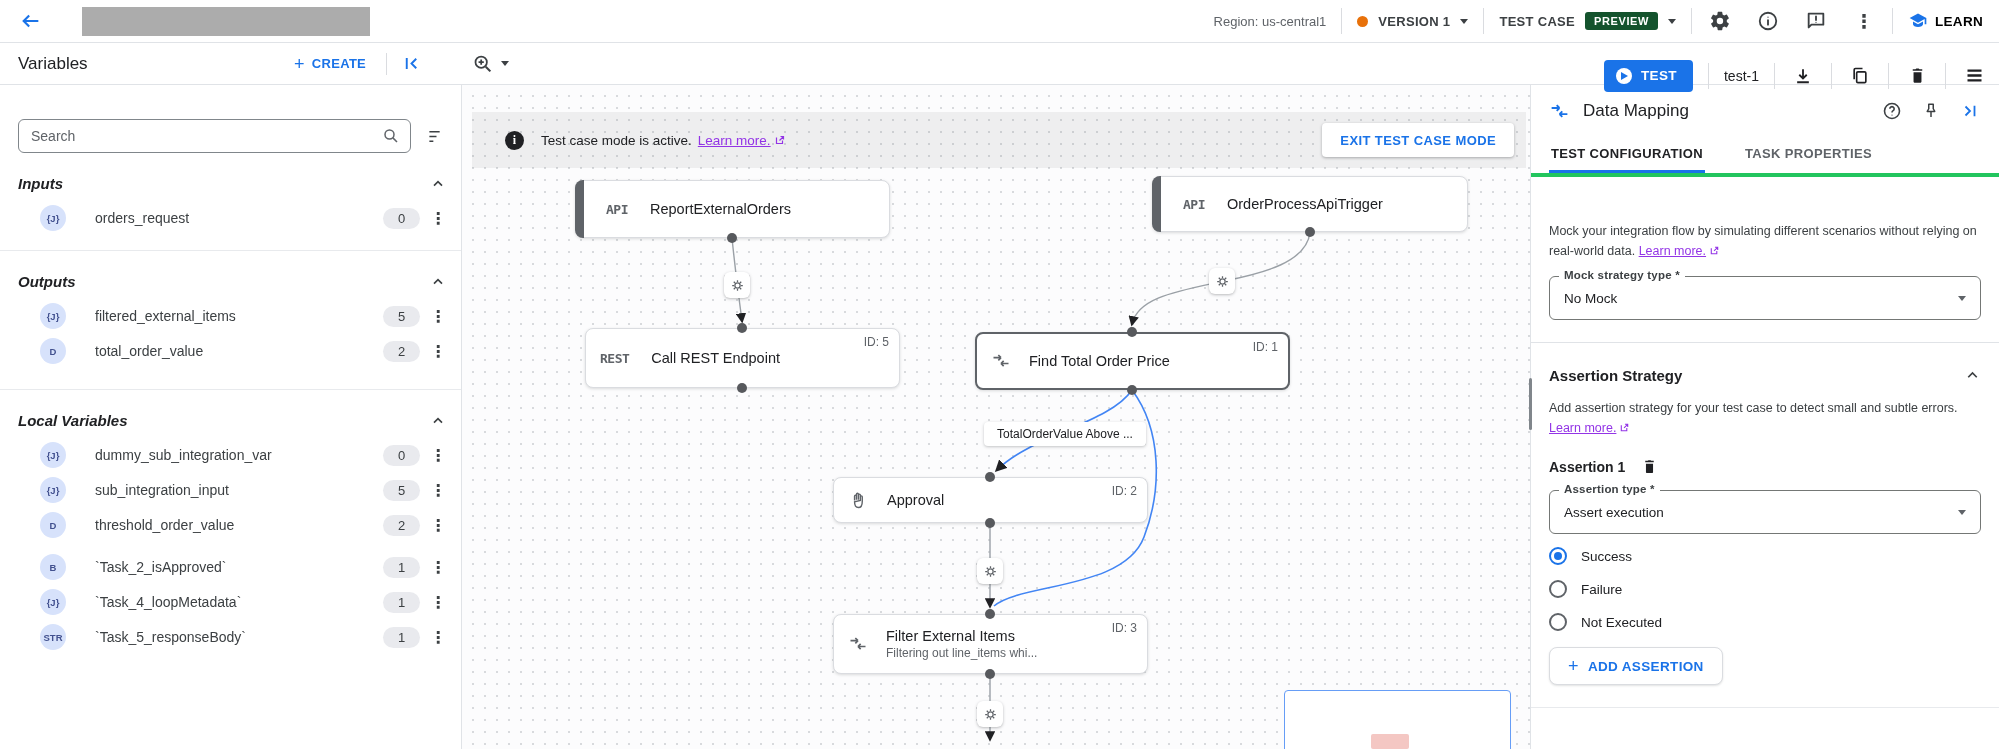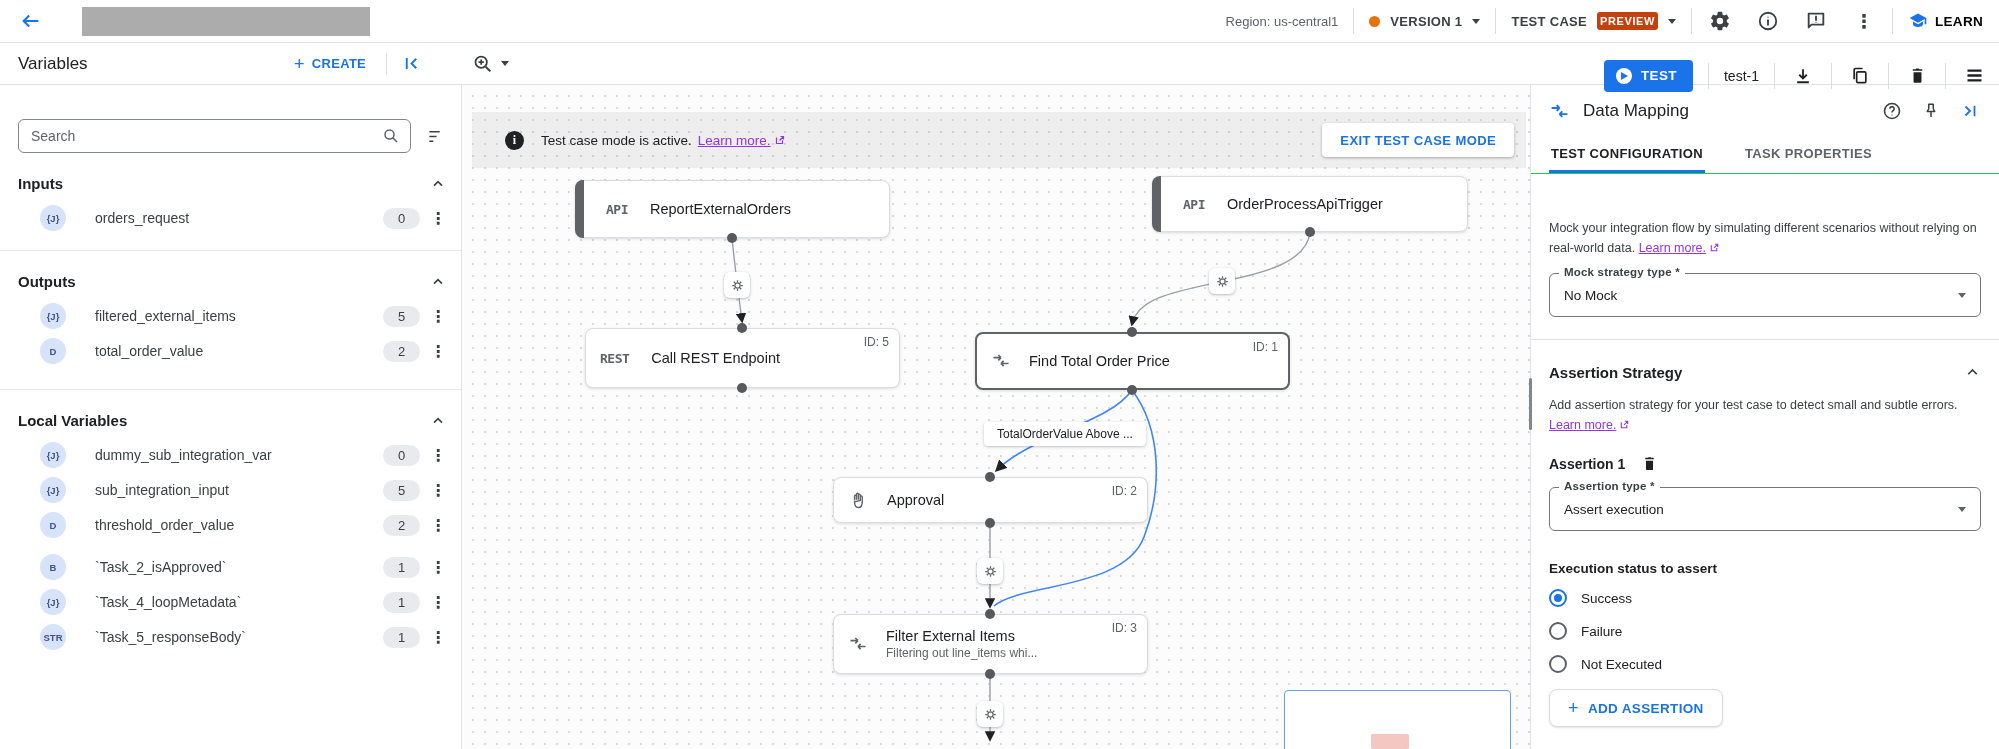--- a/index.html
+++ b/index.html
@@ -11,21 +11,21 @@
   .topbar { position:absolute; top:0; left:0; right:0; height:43px; background:#fff;
             border-bottom:1px solid #e0e3e7; display:flex; align-items:center; padding:0 16px; z-index:20; }
   .back-btn { width:30px; height:30px; display:flex; align-items:center; justify-content:center; cursor:pointer; }
   .redacted { width:288px; height:29px; background:#acacac; margin-left:36px; }
   .tb-right { margin-left:auto; display:flex; align-items:center; gap:15px; }
   .dim-text { color:#5f6368; font-size:13px; }
   .vr { width:1px; height:26px; background:#dadce0; flex:none; }
   .vr.short { height:22px; }
   .orange-dot { width:11px; height:11px; border-radius:50%; background:#e8710a; flex:none; }
   .btext { font-weight:bold; font-size:13px; color:#3c4043; letter-spacing:.3px; white-space:nowrap; }
-  .chip { background:#c2410c; color:#fff; font-size:11px; font-weight:bold; padding:3px 3px;
+  .chip { background:#14532d; color:#fff; font-size:11px; font-weight:bold; padding:3px 9px;
           border-radius:3px; letter-spacing:.6px; }
   .caret-down { width:0; height:0; border-left:4.5px solid transparent; border-right:4.5px solid transparent;
                 border-top:5.5px solid #3c4043; flex:none; }
   .ibtn { width:26px; height:26px; display:flex; align-items:center; justify-content:center; color:#3c4043; }
   .more-dots { font-size:19px; font-weight:bold; color:#3c4043; line-height:1; }
   .learn-btn { display:flex; align-items:center; gap:7px; color:#000000; font-weight:bold;
                font-size:13.5px; letter-spacing:.3px; }
   .grp { display:flex; align-items:center; gap:10px; }
   .grp.icons { gap:22px; }
 
@@ -52,21 +52,21 @@
   
   .sidebar { position:absolute; top:85px; left:0; width:462px; bottom:0; background:#fff;
              border-right:1px solid #e0e3e7; overflow:hidden; z-index:5; }
   .search-row { display:flex; align-items:center; margin:34px 12px 0 18px; gap:12px; }
   .search-box { flex:1; height:34px; border:1px solid #80868b; border-radius:6px;
                 display:flex; align-items:center; padding-right:10px; background:#fff; }
   .search-box input { border:none; outline:none; flex:1; padding:0 8px 0 12px; font-size:14px;
                       color:#202124; background:transparent; font-family:inherit; }
   .search-box input::placeholder { color:#5f6368; }
   .sect-head { display:flex; align-items:center; justify-content:space-between;
-               padding:0 15px 0 18px; margin-top:22px; font-weight:bold; font-size:15px; color:#202124; }
+               padding:0 15px 0 18px; margin-top:22px; font-weight:bold; font-size:15px; color:#202124;font-style:italic; }
   .sect-head.small { font-size:13px; margin-top:28px; }
   .vrow { display:flex; align-items:center; padding:0 12px 0 40px; height:32px; margin-top:3px; }
   .vrow.first { margin-top:10px; }
   .vicon { width:26px; height:26px; border-radius:50%; background:#d7e2fb; color:#42518f;
            font-weight:bold; display:flex; align-items:center; justify-content:center;
            font-size:9.5px; flex:none; letter-spacing:0; }
   .vname { margin-left:29px; font-size:14px; color:#3c4043; white-space:nowrap; }
   .vbadge { margin-left:auto; background:#e9eaee; border-radius:11px; min-width:37px; height:21px;
             display:flex; align-items:center; justify-content:center; font-size:13px;
             color:#3c4043; padding:0 10px; flex:none; }
@@ -121,21 +121,21 @@
             border:1.5px solid #669df6; border-radius:4px; z-index:2; }
   .pink-rect { position:absolute; left:86px; top:43px; width:38px; height:15px; background:#f4c7c3;
                border-radius:2px; }
 
   
   .panel { position:absolute; top:85px; right:0; width:469px; bottom:0; background:#fff;
            border-left:1px solid #e0e3e7; overflow:hidden; z-index:5; }
   .p-head { display:flex; align-items:center; padding:13px 16px 11px 18px; gap:13px; }
   .p-title { font-size:17px; color:#202124; flex:1; }
   .p-hbtn { width:26px; height:26px; display:flex; align-items:center; justify-content:center; cursor:pointer; }
-  .p-tabs { display:flex; padding-left:18px; border-bottom:1px solid #22c55e; gap:38px; }
+  .p-tabs { display:flex; padding-left:18px; border-bottom:4px solid #22c55e; gap:38px; }
   .p-tab { font-size:13px; font-weight:bold; letter-spacing:.35px; color:#5f6368;
            padding:11px 2px 12px; cursor:pointer; }
   .p-tab.active { color:#202124; border-bottom:3px solid #1a73e8; padding-bottom:9px; }
   .p-body { padding:44px 18px 0; }
   .p-desc { font-size:12.5px; color:#3c4043; line-height:1.6; }
   .p-desc .link-purple { font-size:12.5px; }
   .ofield { position:relative; margin-top:15px; height:44px; border:1px solid #747775;
             border-radius:6px; display:flex; align-items:center; padding:0 14px; cursor:pointer; }
   .olabel { position:absolute; top:-8px; left:9px; background:#fff; padding:0 5px;
             font-size:11.5px; font-weight:bold; color:#3c4043; letter-spacing:.2px; }
@@ -547,21 +547,20 @@
         <svg width="17" viewBox="0 0 24 24" fill="#202124">
             <path d="M7 20c0 .6.4 1 1 1h8c.6 0 1-.4 1-1V8H7zM9.5 4l1-1h3l1 1H18v2H6V4z"></path>
           </svg>
       </div>
       <div class="ofield">
         <span class="olabel">Assertion type *</span>
         <span class="ovalue">Assert execution</span>
         <span class="caret-down"></span>
       </div>
 
-      <div class="status-label">Execution status to assert</div>
       <label class="radio sel">
         <span class="rdot"></span>
         <span>Success</span>
       </label>
       <label class="radio">
         <span class="rdot"></span>
         <span>Failure</span>
       </label>
       <label class="radio">
         <span class="rdot"></span>

